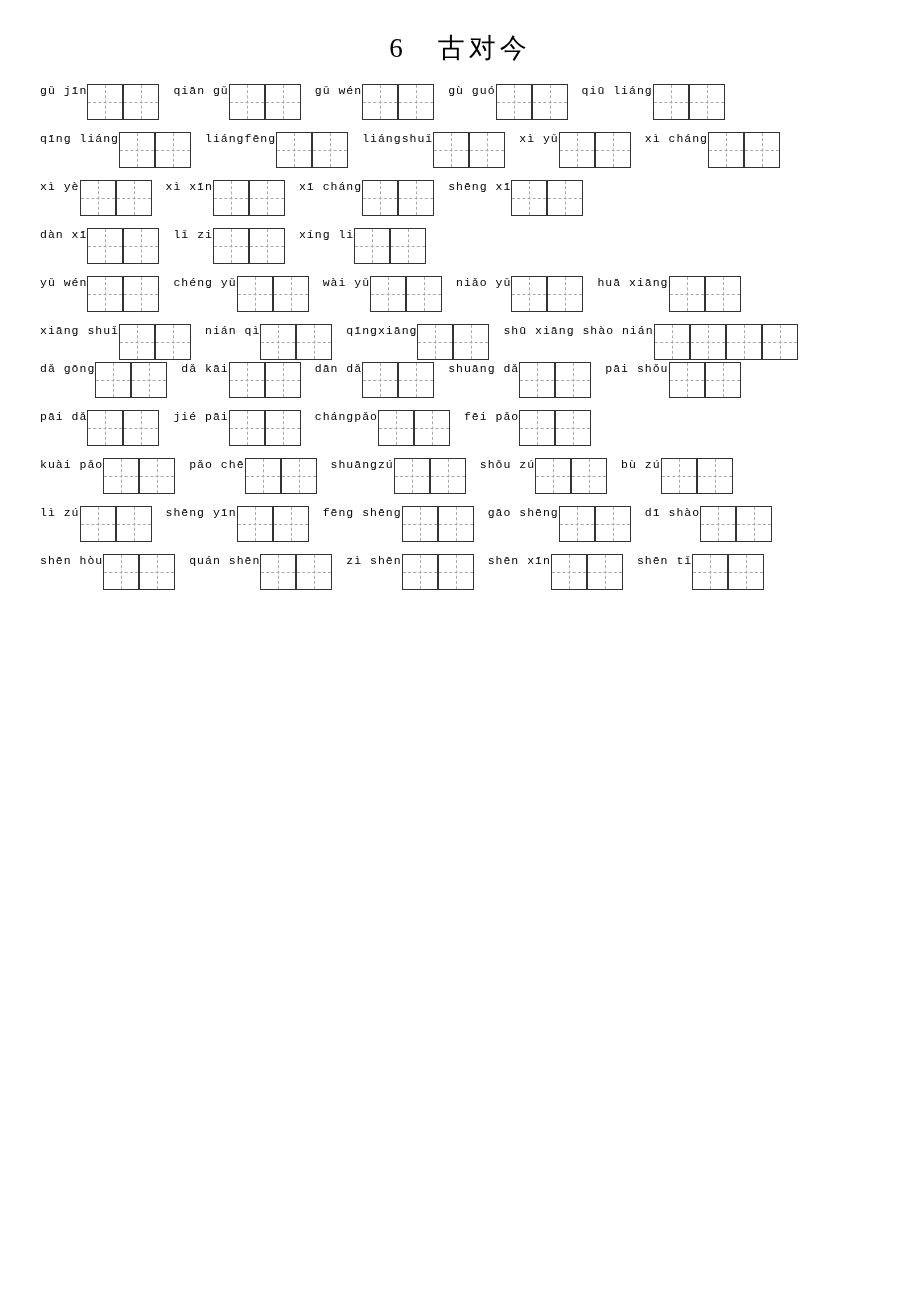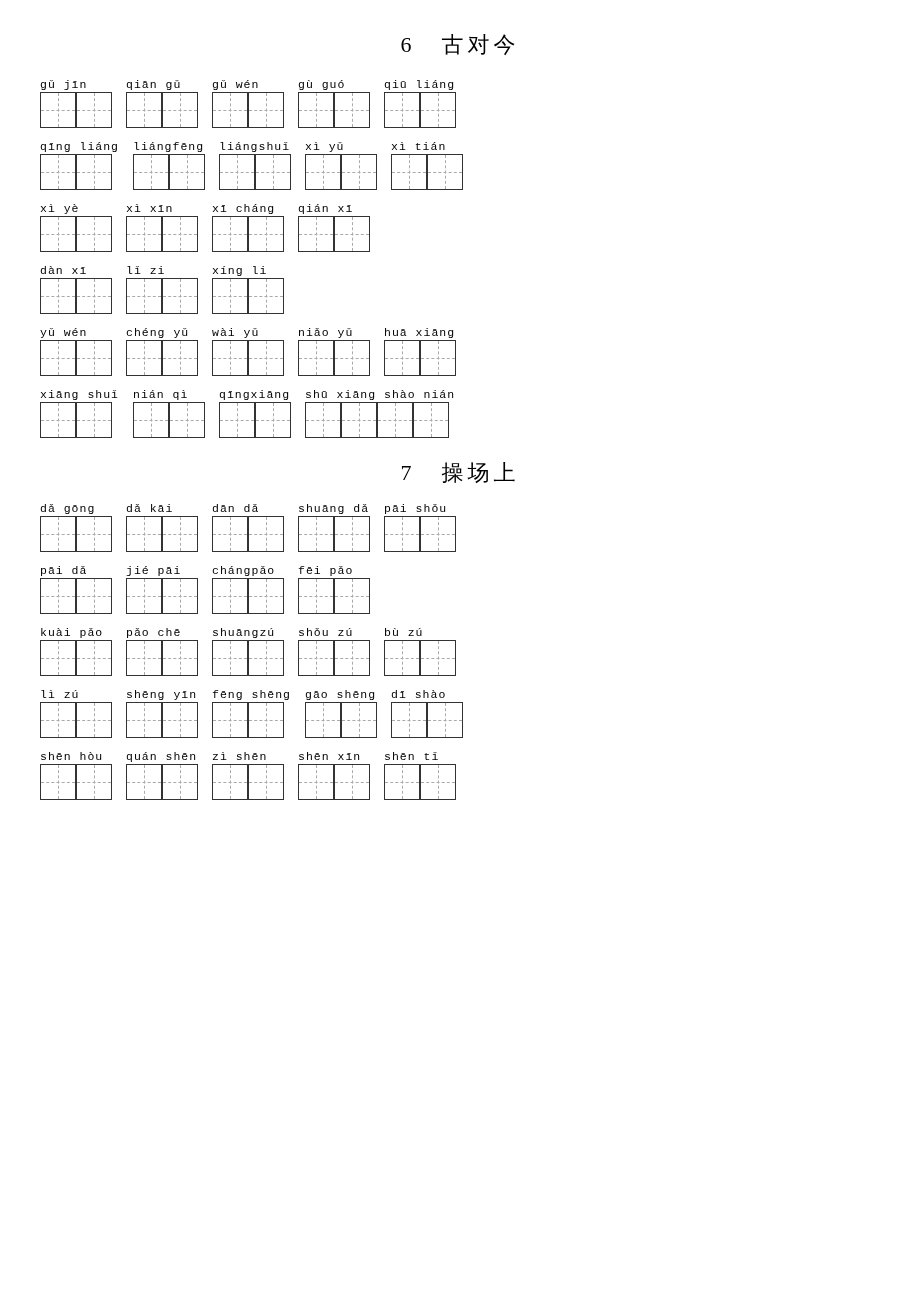--- a/index.html
+++ b/index.html
@@ -6,35 +6,35 @@
     body {
       background: #fff;
       font-family: 'Courier New', Courier, monospace;
       width: 920px;
       min-height: 1302px;
       padding: 30px 40px;
       color: #000;
     }
     .page-title {
       text-align: center;
-      font-size: 22px;
+      font-size: 27px;
       margin-bottom: 18px;
       font-family: serif;
       letter-spacing: 4px;
     }
     .section-title {
       text-align: center;
       font-size: 22px;
       margin: 18px 0 14px 0;
       font-family: serif;
       letter-spacing: 4px;
     }
     .word-item {
       display: flex;
-      flex-direction: column;
+      flex-direction: row;
       align-items: flex-start;
       justify-content: center;
     }
     .pinyin-label {
       font-size: 11.5px;
       letter-spacing: 1px;
       white-space: nowrap;
       margin-bottom: 1px;
       font-family: 'Courier New', Courier, monospace;
     }
@@ -147,21 +147,21 @@
           </div>
         </div>
         <div class="word-item">
           <span class="pinyin-label">xì    yǔ</span>
           <div class="char-boxes">
             <div class="char-box"></div>
             <div class="char-box"></div>
           </div>
         </div>
         <div class="word-item">
-          <span class="pinyin-label">xì   tián</span>
+          <span class="pinyin-label">xì   cháng</span>
           <div class="char-boxes">
             <div class="char-box"></div>
             <div class="char-box"></div>
           </div>
         </div>
       </div>
       <div class="flex-row">
         <div class="word-item">
           <span class="pinyin-label">xì    yè</span>
           <div class="char-boxes">
@@ -177,21 +177,21 @@
           </div>
         </div>
         <div class="word-item">
           <span class="pinyin-label">xī   cháng</span>
           <div class="char-boxes">
             <div class="char-box"></div>
             <div class="char-box"></div>
           </div>
         </div>
         <div class="word-item">
-          <span class="pinyin-label">qián  xī</span>
+          <span class="pinyin-label">shēng  xī</span>
           <div class="char-boxes">
             <div class="char-box"></div>
             <div class="char-box"></div>
           </div>
         </div>
       </div>
       <div class="flex-row">
         <div class="word-item">
           <span class="pinyin-label">dàn   xī</span>
           <div class="char-boxes">
@@ -278,21 +278,20 @@
           <div class="char-boxes">
             <div class="char-box"></div>
             <div class="char-box"></div>
             <div class="char-box"></div>
             <div class="char-box"></div>
           </div>
         </div>
       </div>
     </div>
 
-  <div class="section-title">7　操场上</div>
 
   <div class="all-rows" id="section7-container">
       <div class="flex-row">
         <div class="word-item">
           <span class="pinyin-label">dǎ    gōng</span>
           <div class="char-boxes">
             <div class="char-box"></div>
             <div class="char-box"></div>
           </div>
         </div>

